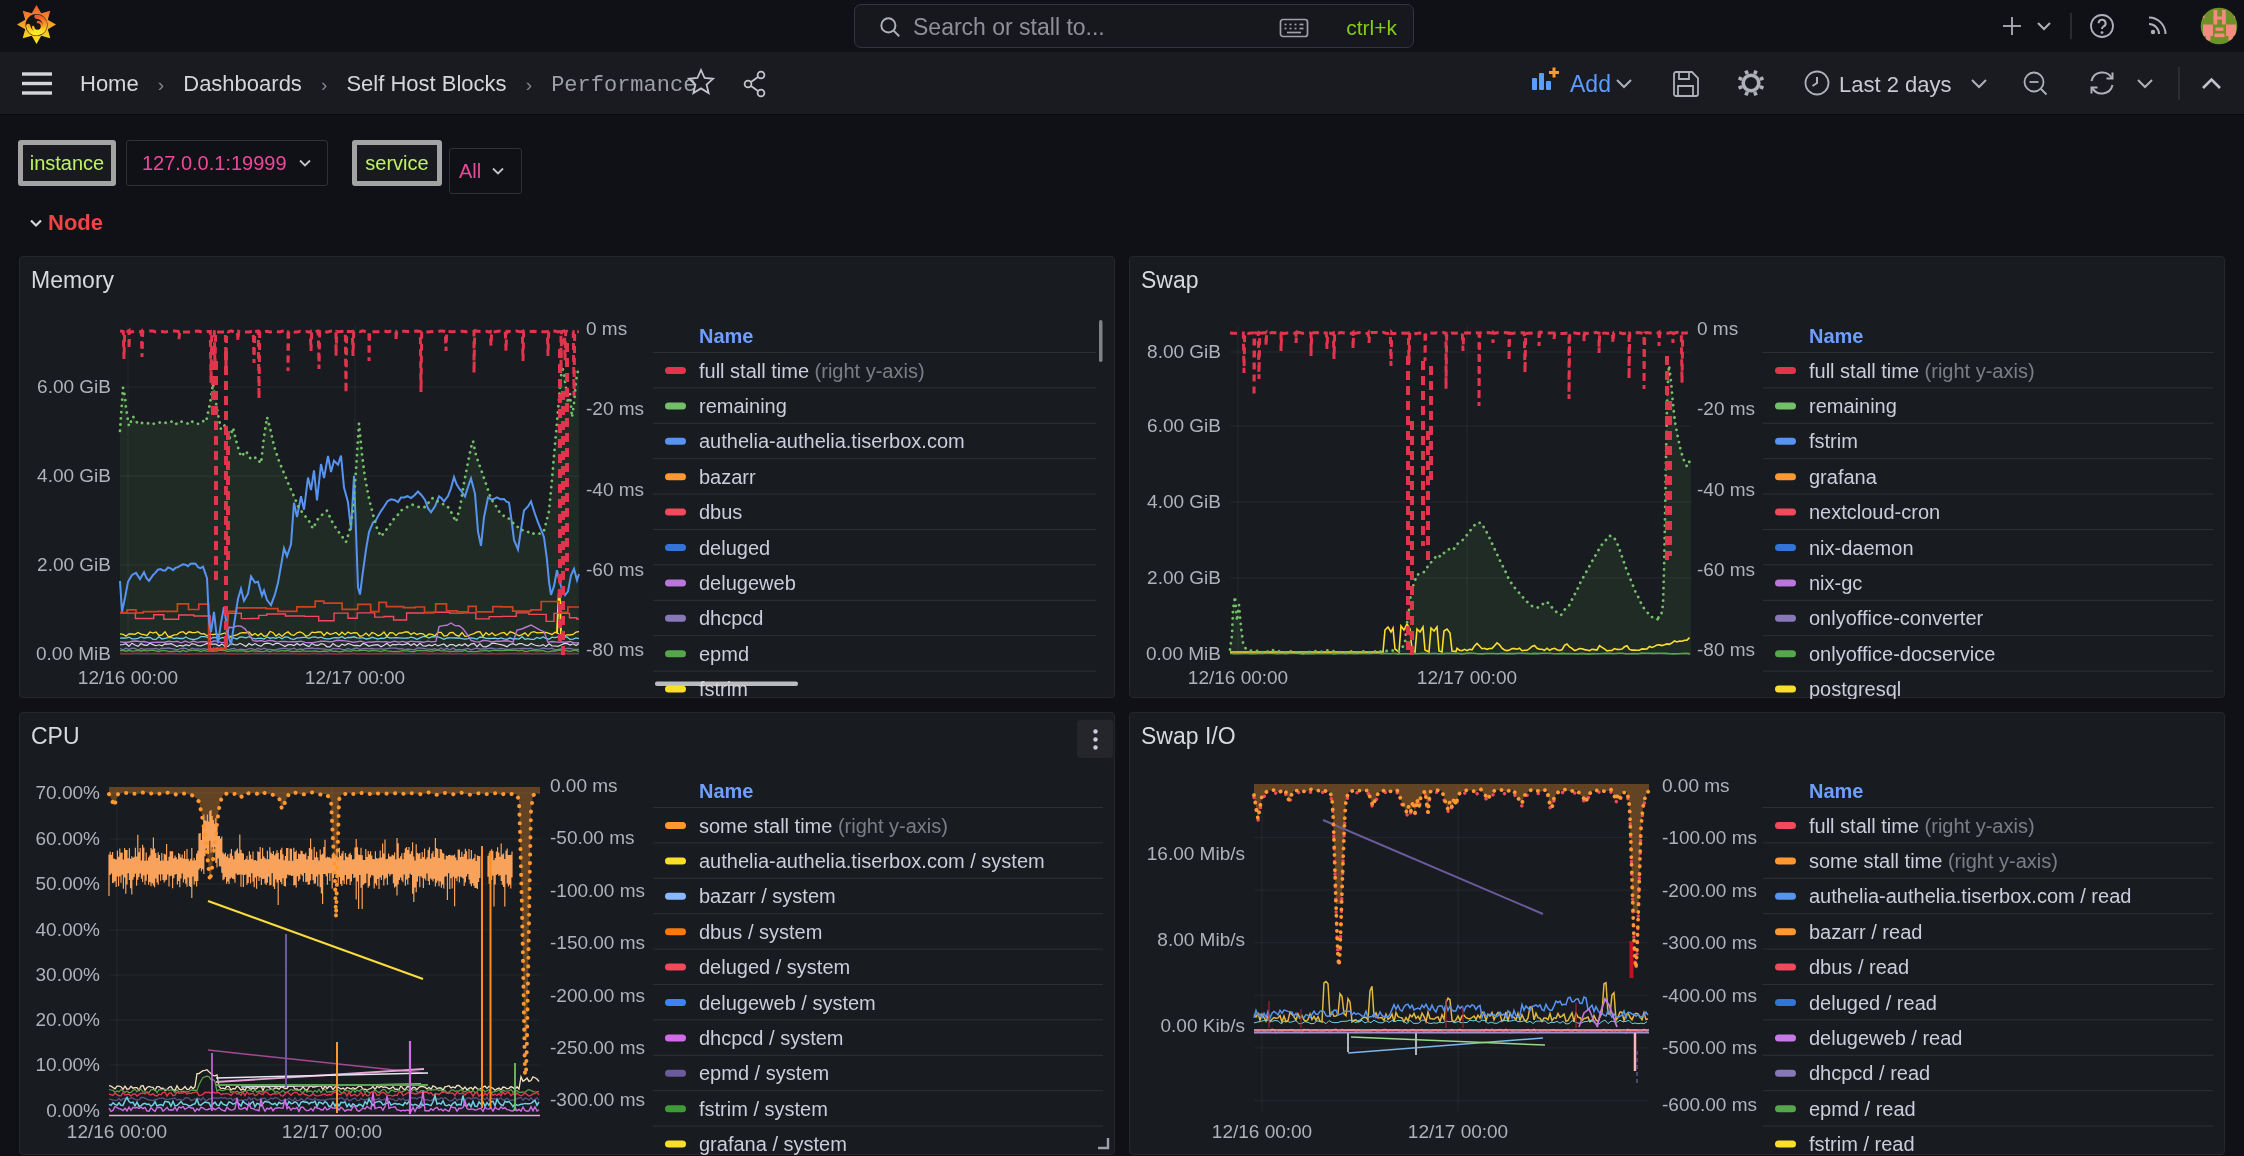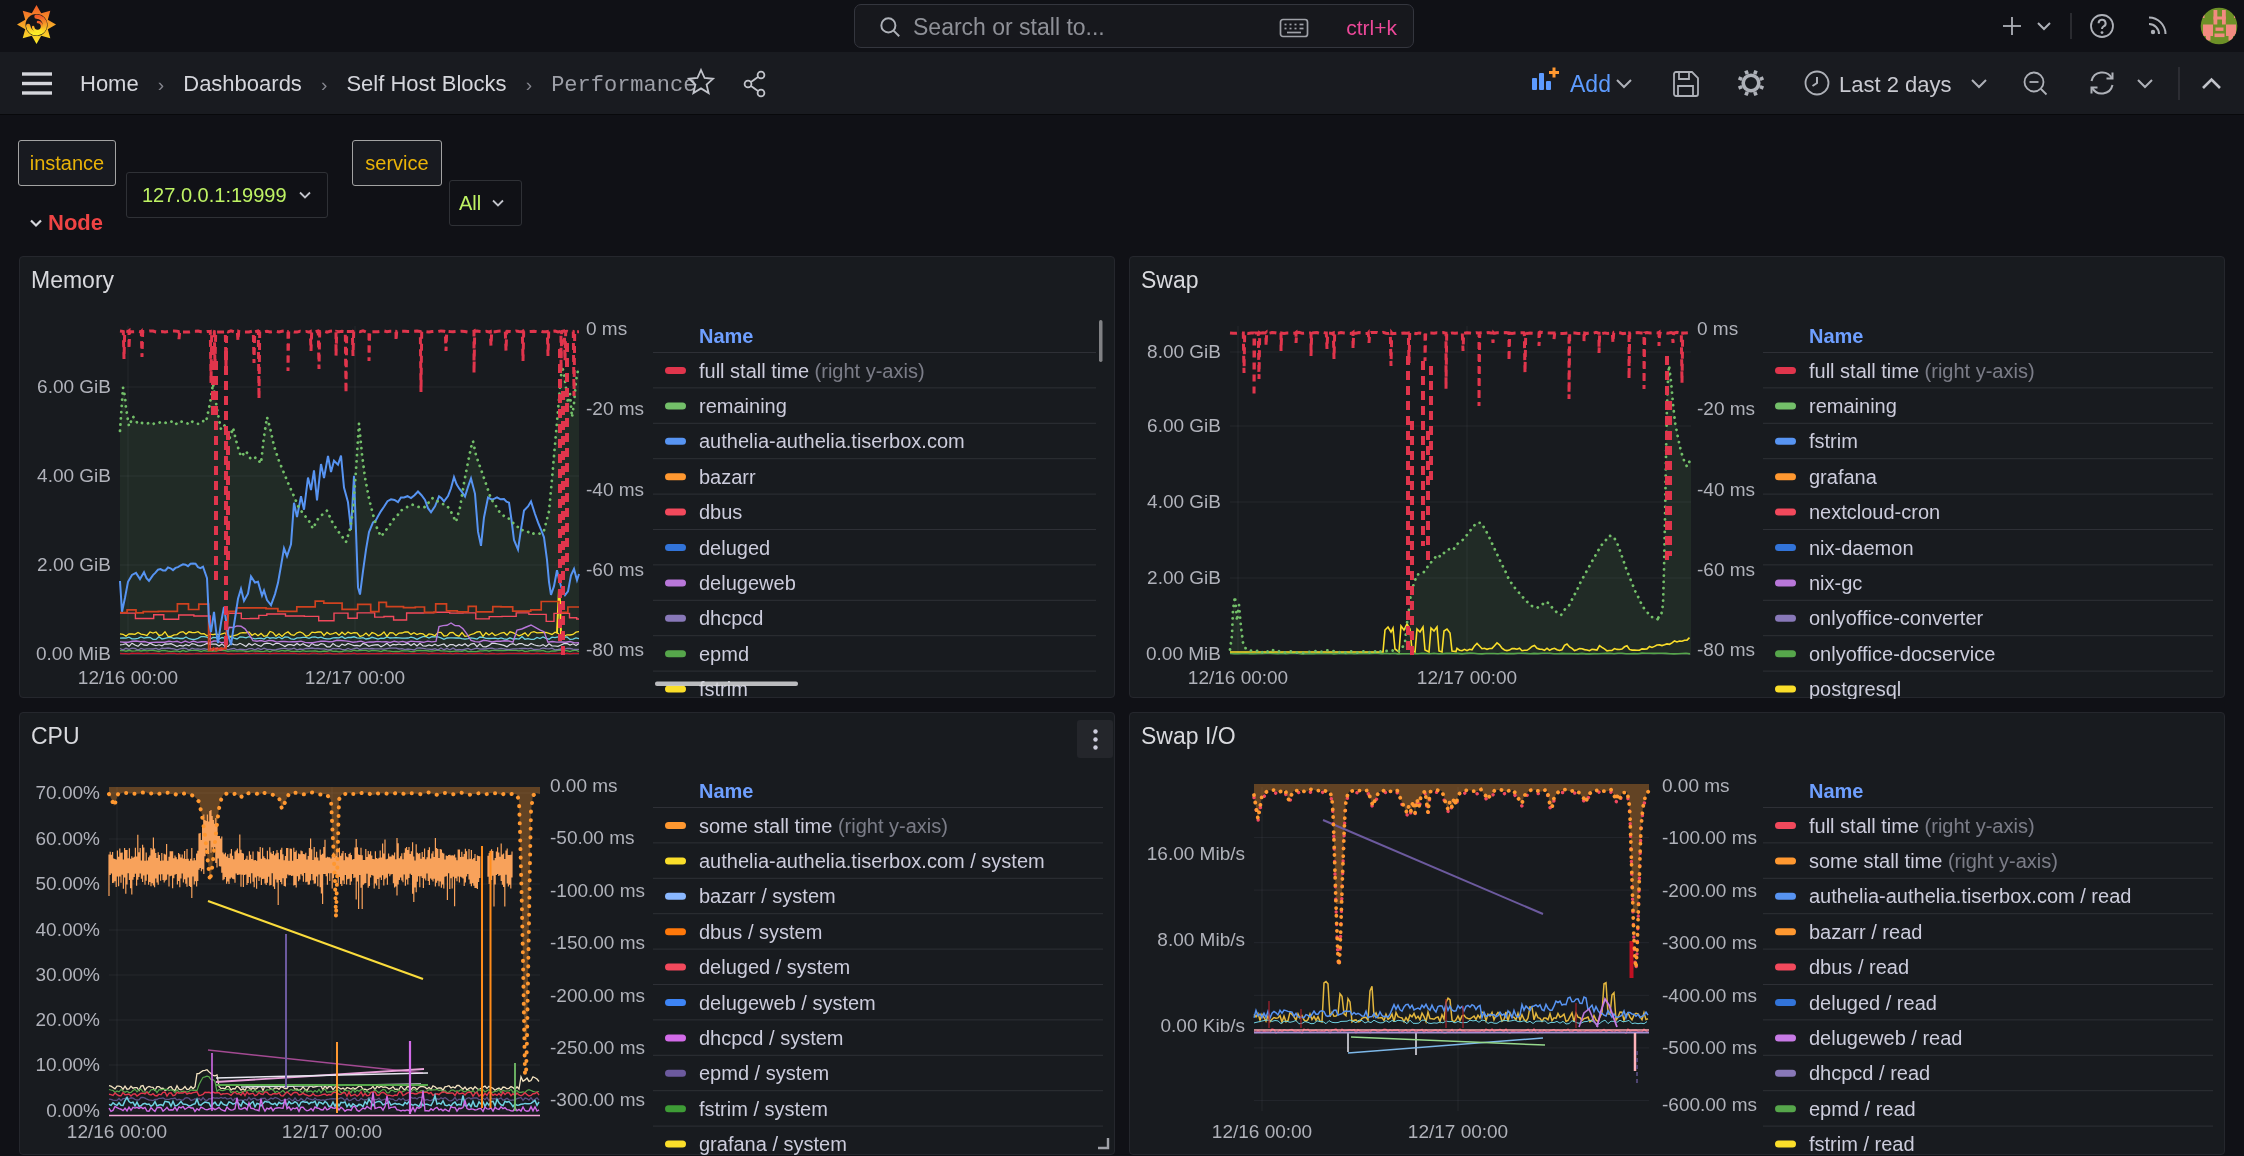--- a/index.html
+++ b/index.html
@@ -2,32 +2,32 @@
 <html><head>
 <meta charset="utf-8">
 <style>
   * { margin:0; padding:0; box-sizing:border-box; }
   html,body { width:2244px; height:1156px; background:#101116; overflow:hidden;
     font-family:"Liberation Sans", sans-serif; }
   .topbar { position:absolute; left:0; top:0; width:2244px; height:52px; background:#101116; }
   .searchbox { position:absolute; left:854px; top:4px; width:560px; height:44px;
     background:#17181d; border:1px solid #34363e; border-radius:7px; }
   .searchbox .ph { position:absolute; left:58px; top:9px; font-size:23px; color:#8e9097; }
-  .searchbox .kbd { position:absolute; right:16px; top:11px; font-size:21px; color:#ec4899; }
+  .searchbox .kbd { position:absolute; right:16px; top:11px; font-size:21px; color:#84cc16; }
   .toolbar { position:absolute; left:0; top:52px; width:2244px; height:63px; background:#191b20;
     border-bottom:1px solid #08090b; }
   .crumbs { position:absolute; left:80px; top:19px; font-size:22px; color:#d5d6dc; }
   .crumbs .sep { color:#85868e; margin:0 13px; font-size:19px; }
   .crumbs .dim { color:#9d9fa7;font-family:Liberation Mono, monospace; }
   .l2d { color:#c9cad1; font-size:22px; }
   .page { position:absolute; left:0; top:116px; width:2244px; height:1040px; background:#101116; }
   .chip { position:absolute; height:46px; border-radius:3px; font-size:20px;
     display:flex; align-items:center; }
-  .chip.lab { background:#181a20; border:1px solid #a3a3a3; color:#eab308; justify-content:center; }
-  .chip.val { background:transparent; border:1px solid #2f3136; color:#bef264;margin-top:32px; }
+  .chip.lab { background:#181a20; border:5px solid #a3a3a3; color:#bef264; justify-content:center; }
+  .chip.val { background:transparent; border:1px solid #2f3136; color:#ec4899; }
   .nodehdr { position:absolute; left:48px; top:94px; font-size:22px; font-weight:600; color:#ef4444; }
   .panel { position:absolute; width:1096px; background:#181b1f; border:1px solid #25272d; border-radius:4px; }
   .ptitle { position:absolute; left:11px; top:10px; font-size:23px; font-weight:500; color:#d8d9dd; }
   .chart { position:absolute; left:0; top:0; }
   svg text { font-family:"Liberation Sans", sans-serif; }
   .kebab { position:absolute; right:1px; top:7px; width:36px; height:38px; background:#24262b;
     border-radius:3px; display:flex; align-items:center; justify-content:center; }
 </style>
 </head>
 <body>

